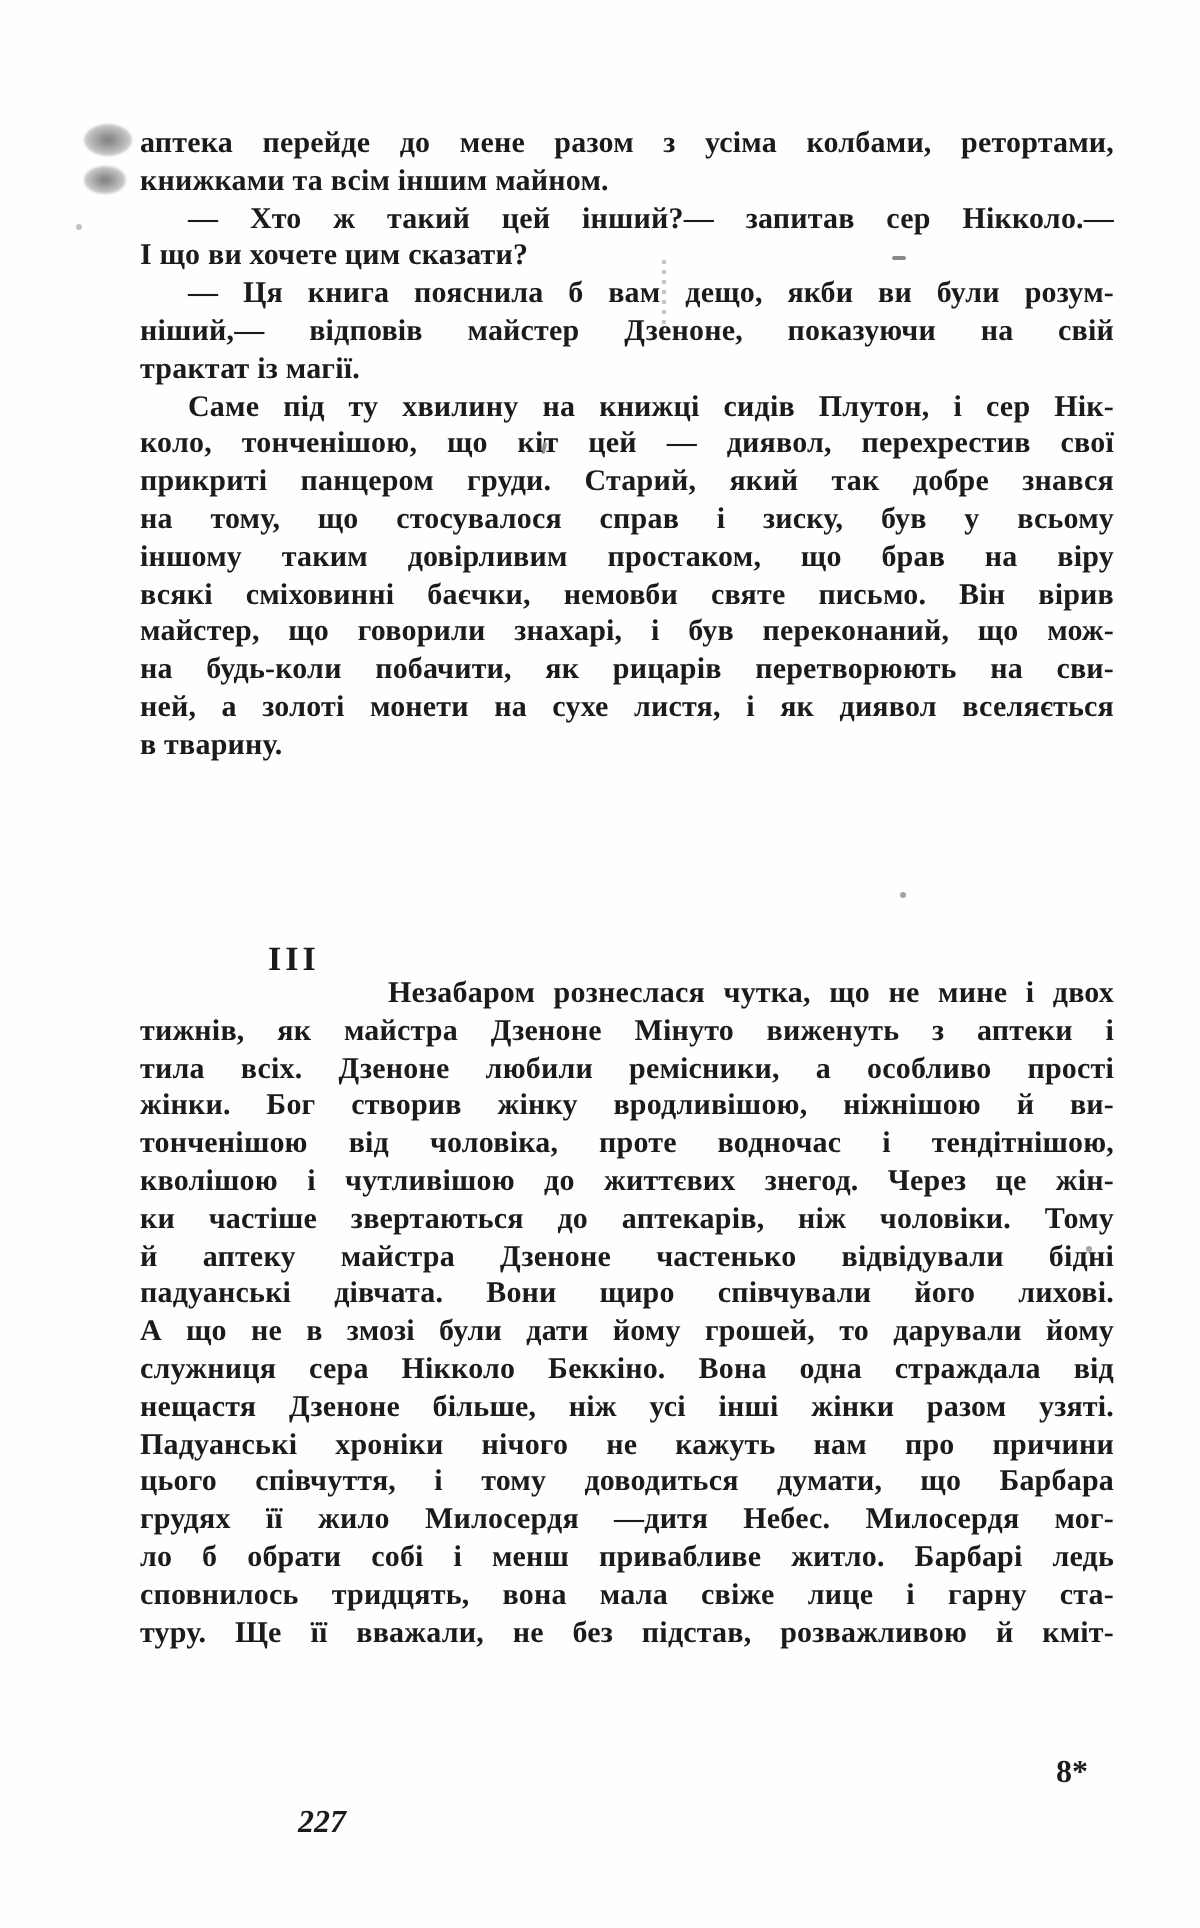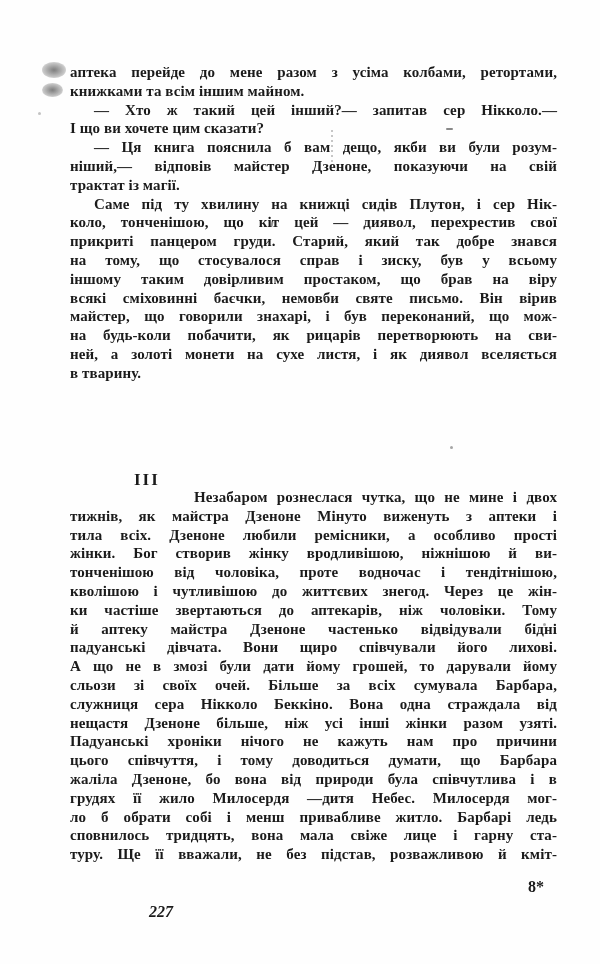--- a/index.html
+++ b/index.html
@@ -144,26 +144,24 @@
         <div class="line indent-deep">Незабаром рознеслася чутка, що не мине і двох</div>
         <div class="line">тижнів, як майстра Дзеноне Мінуто виженуть з аптеки і</div>
         <div class="line">тила всіх. Дзеноне любили ремісники, а особливо прості</div>
         <div class="line">жінки. Бог створив жінку вродливішою, ніжнішою й ви-</div>
         <div class="line">тонченішою від чоловіка, проте водночас і тендітнішою,</div>
         <div class="line">кволішою і чутливішою до життєвих знегод. Через це жін-</div>
         <div class="line">ки частіше звертаються до аптекарів, ніж чоловіки. Тому</div>
         <div class="line">й аптеку майстра Дзеноне частенько відвідували бідні</div>
         <div class="line">падуанські дівчата. Вони щиро співчували його лихові.</div>
         <div class="line">А що не в змозі були дати йому грошей, то дарували йому</div>
-        <div class="line">сльози зі своїх очей. Більше за всіх сумувала Барбара,</div>
         <div class="line">служниця сера Нікколо Беккіно. Вона одна страждала від</div>
         <div class="line">нещастя Дзеноне більше, ніж усі інші жінки разом узяті.</div>
         <div class="line">Падуанські хроніки нічого не кажуть нам про причини</div>
         <div class="line">цього співчуття, і тому доводиться думати, що Барбара</div>
-        <div class="line">жаліла Дзеноне, бо вона від природи була співчутлива і в</div>
         <div class="line">грудях її жило Милосердя —дитя Небес. Милосердя мог-</div>
         <div class="line">ло б обрати собі і менш привабливе житло. Барбарі ледь</div>
         <div class="line">сповнилось тридцять, вона мала свіже лице і гарну ста-</div>
         <div class="line">туру. Ще її вважали, не без підстав, розважливою й кміт-</div>
       </div>
     </div>
 
   <div class="page-number">227</div>
 
   <div class="signature-mark">8*</div>

